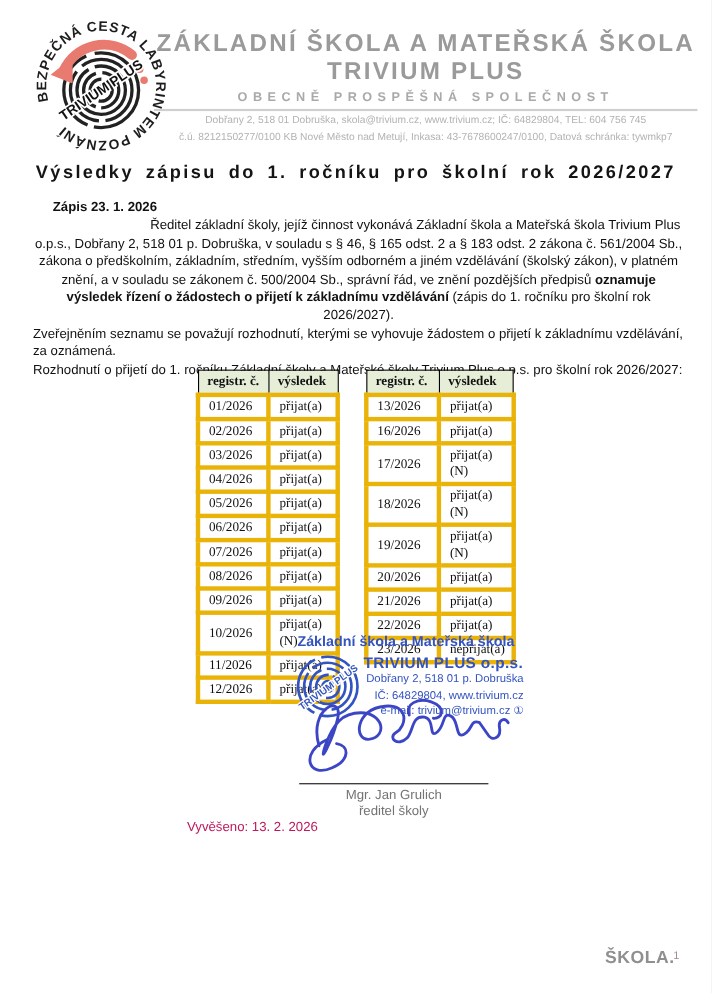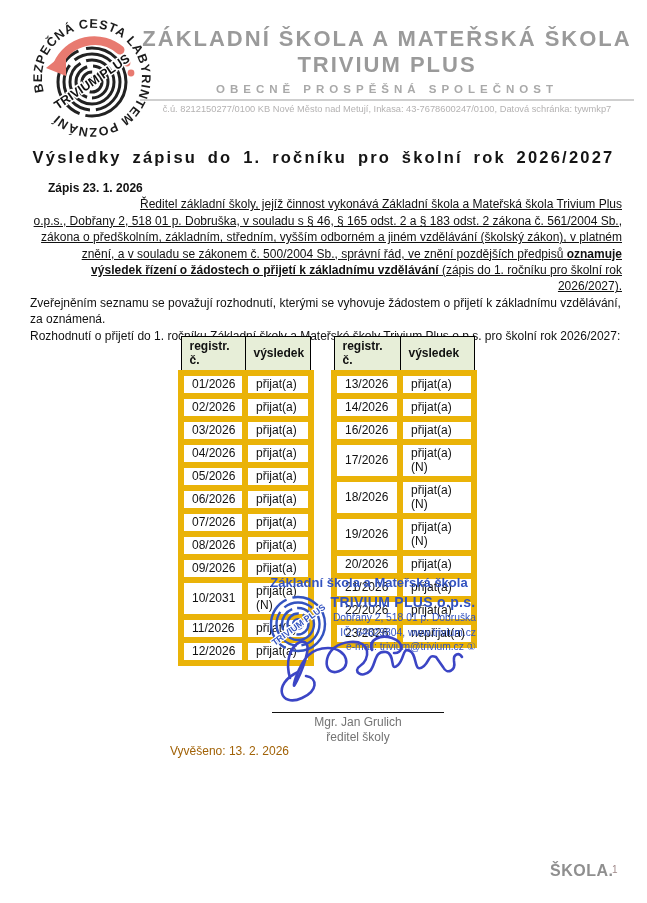--- a/index.html
+++ b/index.html
@@ -14,47 +14,47 @@
   .head-sub { margin-top:5px; font-size:11.5px; font-weight:bold; color:#a9a9a9; letter-spacing:5px; white-space:nowrap; }
   .head-rule { margin-top:4px; border:0; border-top:2px solid #cfcfcf; width:100%; }
   .contact { margin-top:3px; font-size:9.3px; color:#b4b2b2; line-height:11.5px; white-space:nowrap; }
 
   
   .doc-title { position:absolute; left:0; top:148px; width:647px; text-align:center; font-size:16.5px; font-weight:bold; color:#141414; letter-spacing:2.2px; word-spacing:4px; white-space:nowrap; }
 
   
   .body-block { position:absolute; left:30px; top:180px; width:592px; font-size:12px; color:#111; line-height:16.4px; }
   .date-line { font-weight:bold; padding-left:18px; margin-bottom:0px; }
-  .para1 { text-indent:103px; text-align:right;text-decoration:underline; }
+  .para1 { text-indent:103px; text-align:center; }
   .bold-seg { font-weight:bold; }
 
   
-  .tbl { position:absolute; border-collapse:collapse; font-size:12px; color:#111; }
+  .tbl { position:absolute; border-collapse:collapse; font-size:12px; color:#111;font-family:Liberation Serif, serif; }
   .tbl-left { left:178px; top:336px; }
   .tbl-right { left:331px; top:336px; }
   .tbl th { background:#e7eed8; font-weight:bold; text-align:left; border:1.4px solid #000; padding:2px 6px 3px 8px; font-size:12px; }
-  .tbl td { border:6px solid #eab308; padding:1px 6px 2px 8px; height:14px; }
+  .tbl td { border:4px solid #eab308; padding:1px 6px 2px 8px; height:14px; }
   .tbl-left th:first-child, .tbl-left td:first-child { width:64px; }
   .tbl-left th:last-child,  .tbl-left td:last-child  { width:63px; }
   .tbl-right th:first-child, .tbl-right td:first-child { width:66px; }
   .tbl-right th:last-child,  .tbl-right td:last-child  { width:66px; }
 
   
   .stamp { position:absolute; left:260px; top:575px; width:218px; color:#3353c0; }
   .stamp-line1 { text-align:center; font-weight:bold; font-size:13px; white-space:nowrap; }
   .stamp-row { display:flex; margin-top:2px; }
   .stamp-logo { width:64px; height:64px; margin-left:6px; flex:0 0 auto; }
   .stamp-col { flex:1; text-align:right; padding-right:2px; }
   .stamp-company { font-weight:bold; font-size:14px; margin-top:2px; letter-spacing:0.3px;text-align:center; }
   .stamp-addr { font-size:10.3px; line-height:12.5px; margin-top:2px;text-align:right; }
   .signature { position:absolute; left:276px; top:626px; width:190px; height:92px; }
   .sig-rule { position:absolute; left:272px; top:712px; width:172px; border:0; border-top:1.5px solid #111; }
   .sig-name-block { position:absolute; left:250px; top:715px; width:216px; text-align:center; font-size:12px; color:#737373; line-height:14.5px; }
   .sig-name { font-weight:normal; }
-  .posted { position:absolute; left:170px; top:744px; font-size:12px; color:#a16207; }
+  .posted { position:absolute; left:170px; top:744px; font-size:12px; color:#be185d; }
 
   
   .footer-label { position:absolute; left:550px; top:862px; font-size:16px; font-weight:bold; color:#8f8f8f; letter-spacing:0.5px; }
   .footer-page { position:absolute; left:612px; top:864px; font-size:10px; color:#a08a8a; }
 </style>
 </head>
 <body>
 
 <div class="page">
 
@@ -84,20 +84,21 @@
     </text>
 
     <text x="62" y="70" font-family="Liberation Sans, sans-serif" font-size="12.5" font-weight="bold" fill="#111" stroke="#ffffff" stroke-width="3" paint-order="stroke" text-anchor="middle" transform="rotate(-34 62 66)">TRIVIUM PLUS</text>
   </svg>
 
   <div class="head-text">
     <div class="school-line">ZÁKLADNÍ ŠKOLA A MATEŘSKÁ ŠKOLA</div>
     <div class="school-line">TRIVIUM PLUS</div>
     <div class="head-sub">OBECNĚ PROSPĚŠNÁ SPOLEČNOST</div>
     <hr class="head-rule">
+    <div class="contact">Dobřany 2, 518 01 Dobruška, skola@trivium.cz, www.trivium.cz; IČ: 64829804, TEL: 604 756 745</div>
     <div class="contact">č.ú. 8212150277/0100 KB Nové Město nad Metují, Inkasa: 43-7678600247/0100, Datová schránka: tywmkp7</div>
   </div>
 
   <div class="doc-title">Výsledky zápisu do 1. ročníku pro školní rok 2026/2027</div>
 
   <div class="body-block">
     <div class="date-line">Zápis 23. 1. 2026</div>
     <div class="para1"><span>Ředitel základní školy, jejíž činnost vykonává Základní škola a Mateřská škola Trivium Plus o.p.s.,  Dobřany 2, 518 01 p. Dobruška, v souladu s § 46, § 165 odst. 2 a § 183 odst. 2 zákona č. 561/2004 Sb., zákona o  předškolním, základním, středním, vyšším odborném a jiném vzdělávání (školský zákon), v platném znění, a v  souladu se zákonem č. 500/2004 Sb., správní řád, ve znění pozdějších předpisů </span><span class="bold-seg">oznamuje výsledek řízení o  žádostech o přijetí k základnímu vzdělávání </span><span>(zápis do 1. ročníku pro školní rok 2026/2027).</span></div>
     <div>Zveřejněním seznamu se považují rozhodnutí, kterými se vyhovuje žádostem o přijetí k základnímu vzdělávání, za oznámená.</div>
     <div>Rozhodnutí o přijetí do 1. ročníku Základní školy a Mateřské školy Trivium Plus o.p.s. pro školní rok 2026/2027:</div>
@@ -141,21 +142,21 @@
         </tr>
         <tr>
           <td>08/2026</td>
           <td>přijat(a)</td>
         </tr>
         <tr>
           <td>09/2026</td>
           <td>přijat(a)</td>
         </tr>
         <tr>
-          <td>10/2031</td>
+          <td>10/2026</td>
           <td>přijat(a) (N)</td>
         </tr>
         <tr>
           <td>11/2026</td>
           <td>přijat(a)</td>
         </tr>
         <tr>
           <td>12/2026</td>
           <td>přijat(a)</td>
         </tr>
@@ -165,24 +166,20 @@
   <table class="tbl tbl-right">
     <thead>
       <tr>
         <th>registr. č.</th>
         <th>výsledek</th>
       </tr>
     </thead>
     <tbody>
         <tr>
           <td>13/2026</td>
-          <td>přijat(a)</td>
-        </tr>
-        <tr>
-          <td>14/2026</td>
           <td>přijat(a)</td>
         </tr>
         <tr>
           <td>16/2026</td>
           <td>přijat(a)</td>
         </tr>
         <tr>
           <td>17/2026</td>
           <td>přijat(a) (N)</td>
         </tr>

